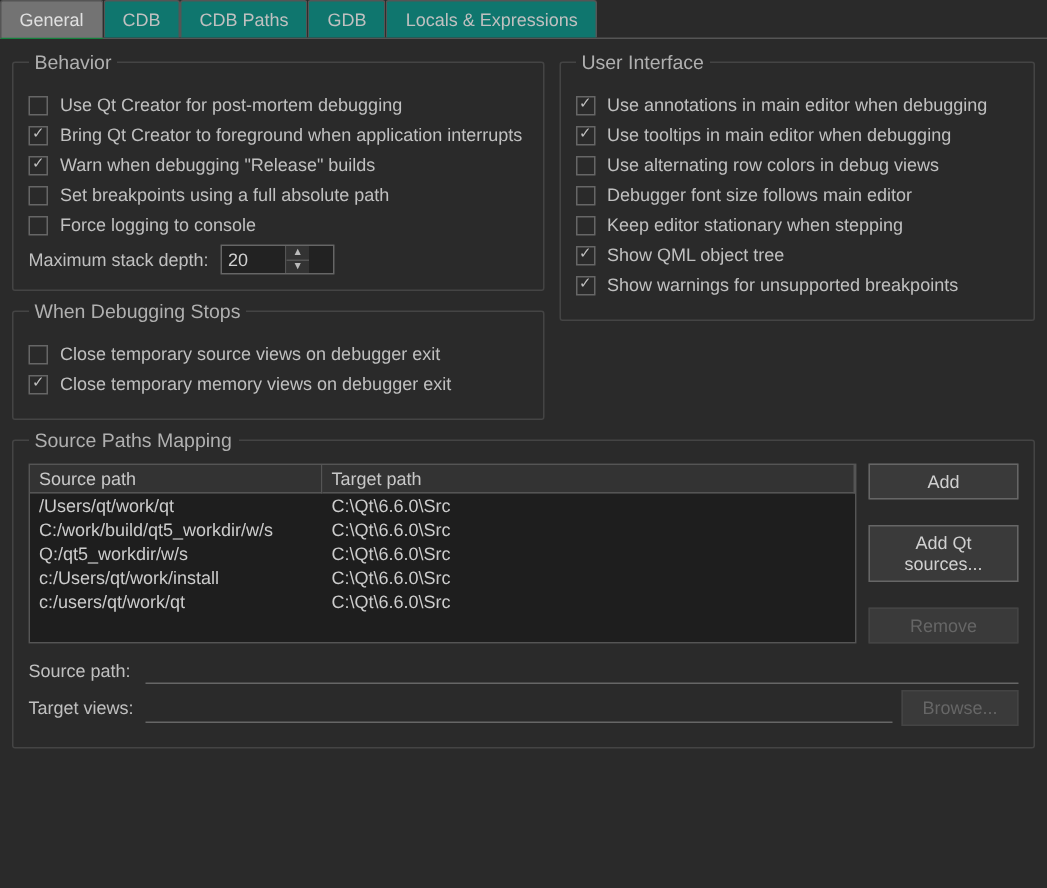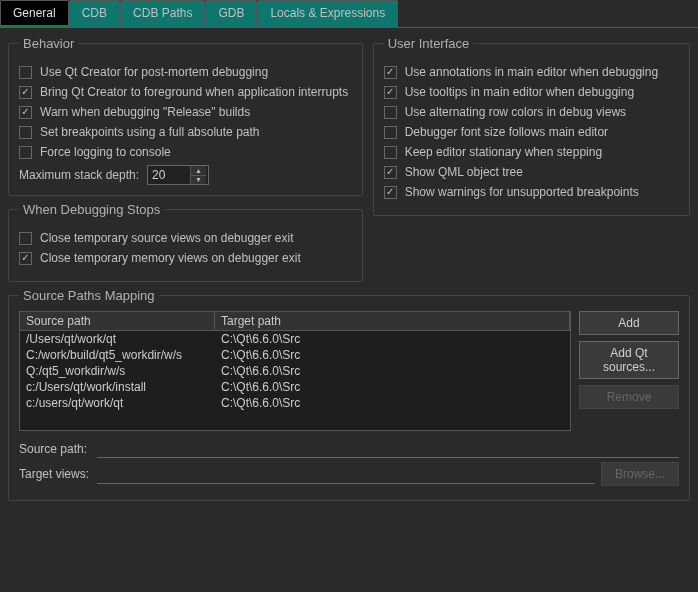--- a/index.html
+++ b/index.html
@@ -20,23 +20,23 @@
   padding: 5px 12px;
   border: 1px solid #555;
   border-bottom: none;
   background: #0f766e;
   cursor: pointer;
   margin-right: 0;
   border-top-left-radius: 2px;
   border-top-right-radius: 2px;
 }
 .tab.active {
-  background: #000000;
+  background: #737373;
   color: #e0e0e0;
-  border-bottom: 3px solid #15803d;
+  border-bottom: 1px solid #15803d;
   margin-bottom: -1px;
 }
 .content {
   padding: 8px 8px 0 8px;
 }
 .two-col {
   display: flex;
   gap: 10px;
   margin-bottom: 6px;
 }
@@ -80,21 +80,21 @@
   display: flex;
   align-items: center;
   gap: 8px;
   margin-top: 0;
 }
 .spinbox {
   display: flex;
   align-items: stretch;
   border: 1px solid #666;
   background: #222;
-  width: 62px;
+  width: 76px;
   height: 20px;
 }
 .spinbox input {
   background: transparent;
   border: none;
   color: #d0d0d0;
   width: 42px;
   padding: 0 4px;
   font-size: 12px;
   outline: none;
@@ -145,20 +145,21 @@
   white-space: nowrap;
   overflow: hidden;
 }
 .col-src { flex: 0 0 195px; }
 .col-tgt { flex: 1; }
 .btn-col {
   display: flex;
   flex-direction: column;
   gap: 6px;
   width: 100px;
+  justify-content: space-between;
 }
 .btn {
   background: #3a3a3a;
   border: 1px solid #666;
   color: #d0d0d0;
   padding: 4px 6px;
   text-align: center;
   cursor: pointer;
   font-size: 12px;
 }

